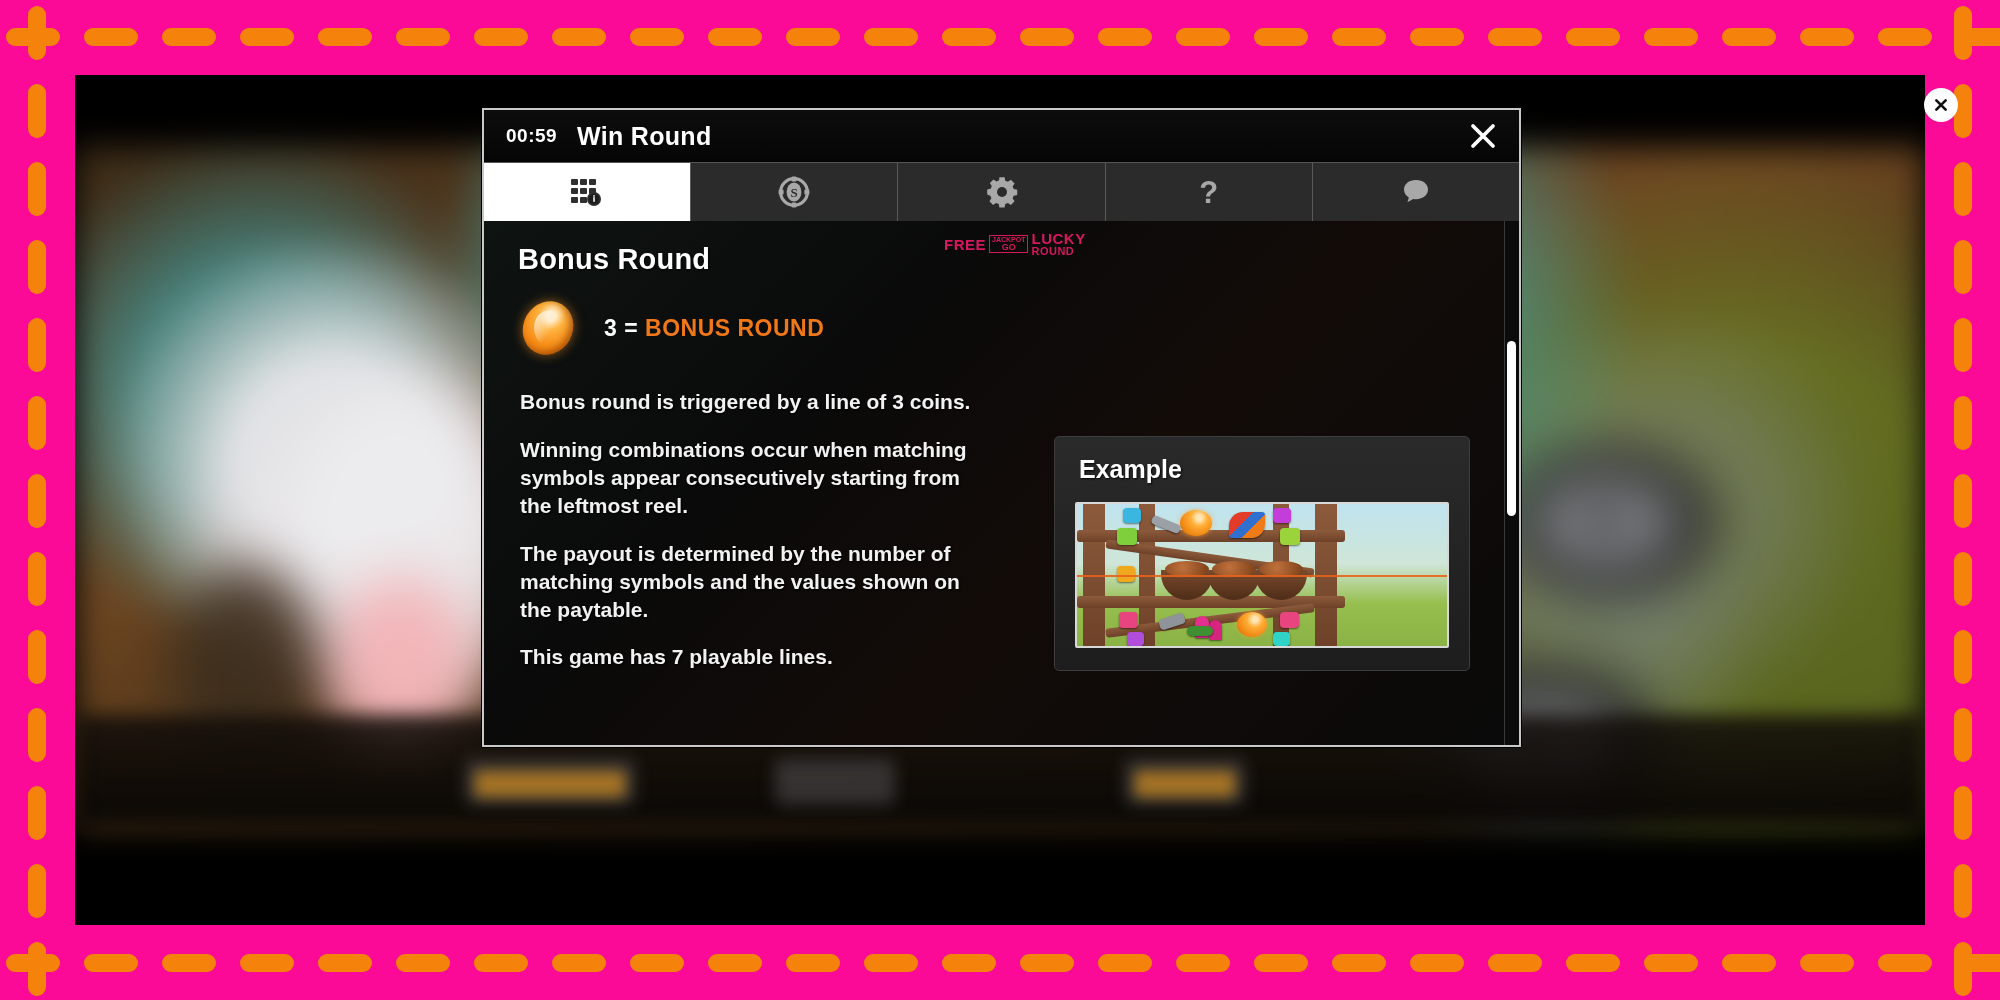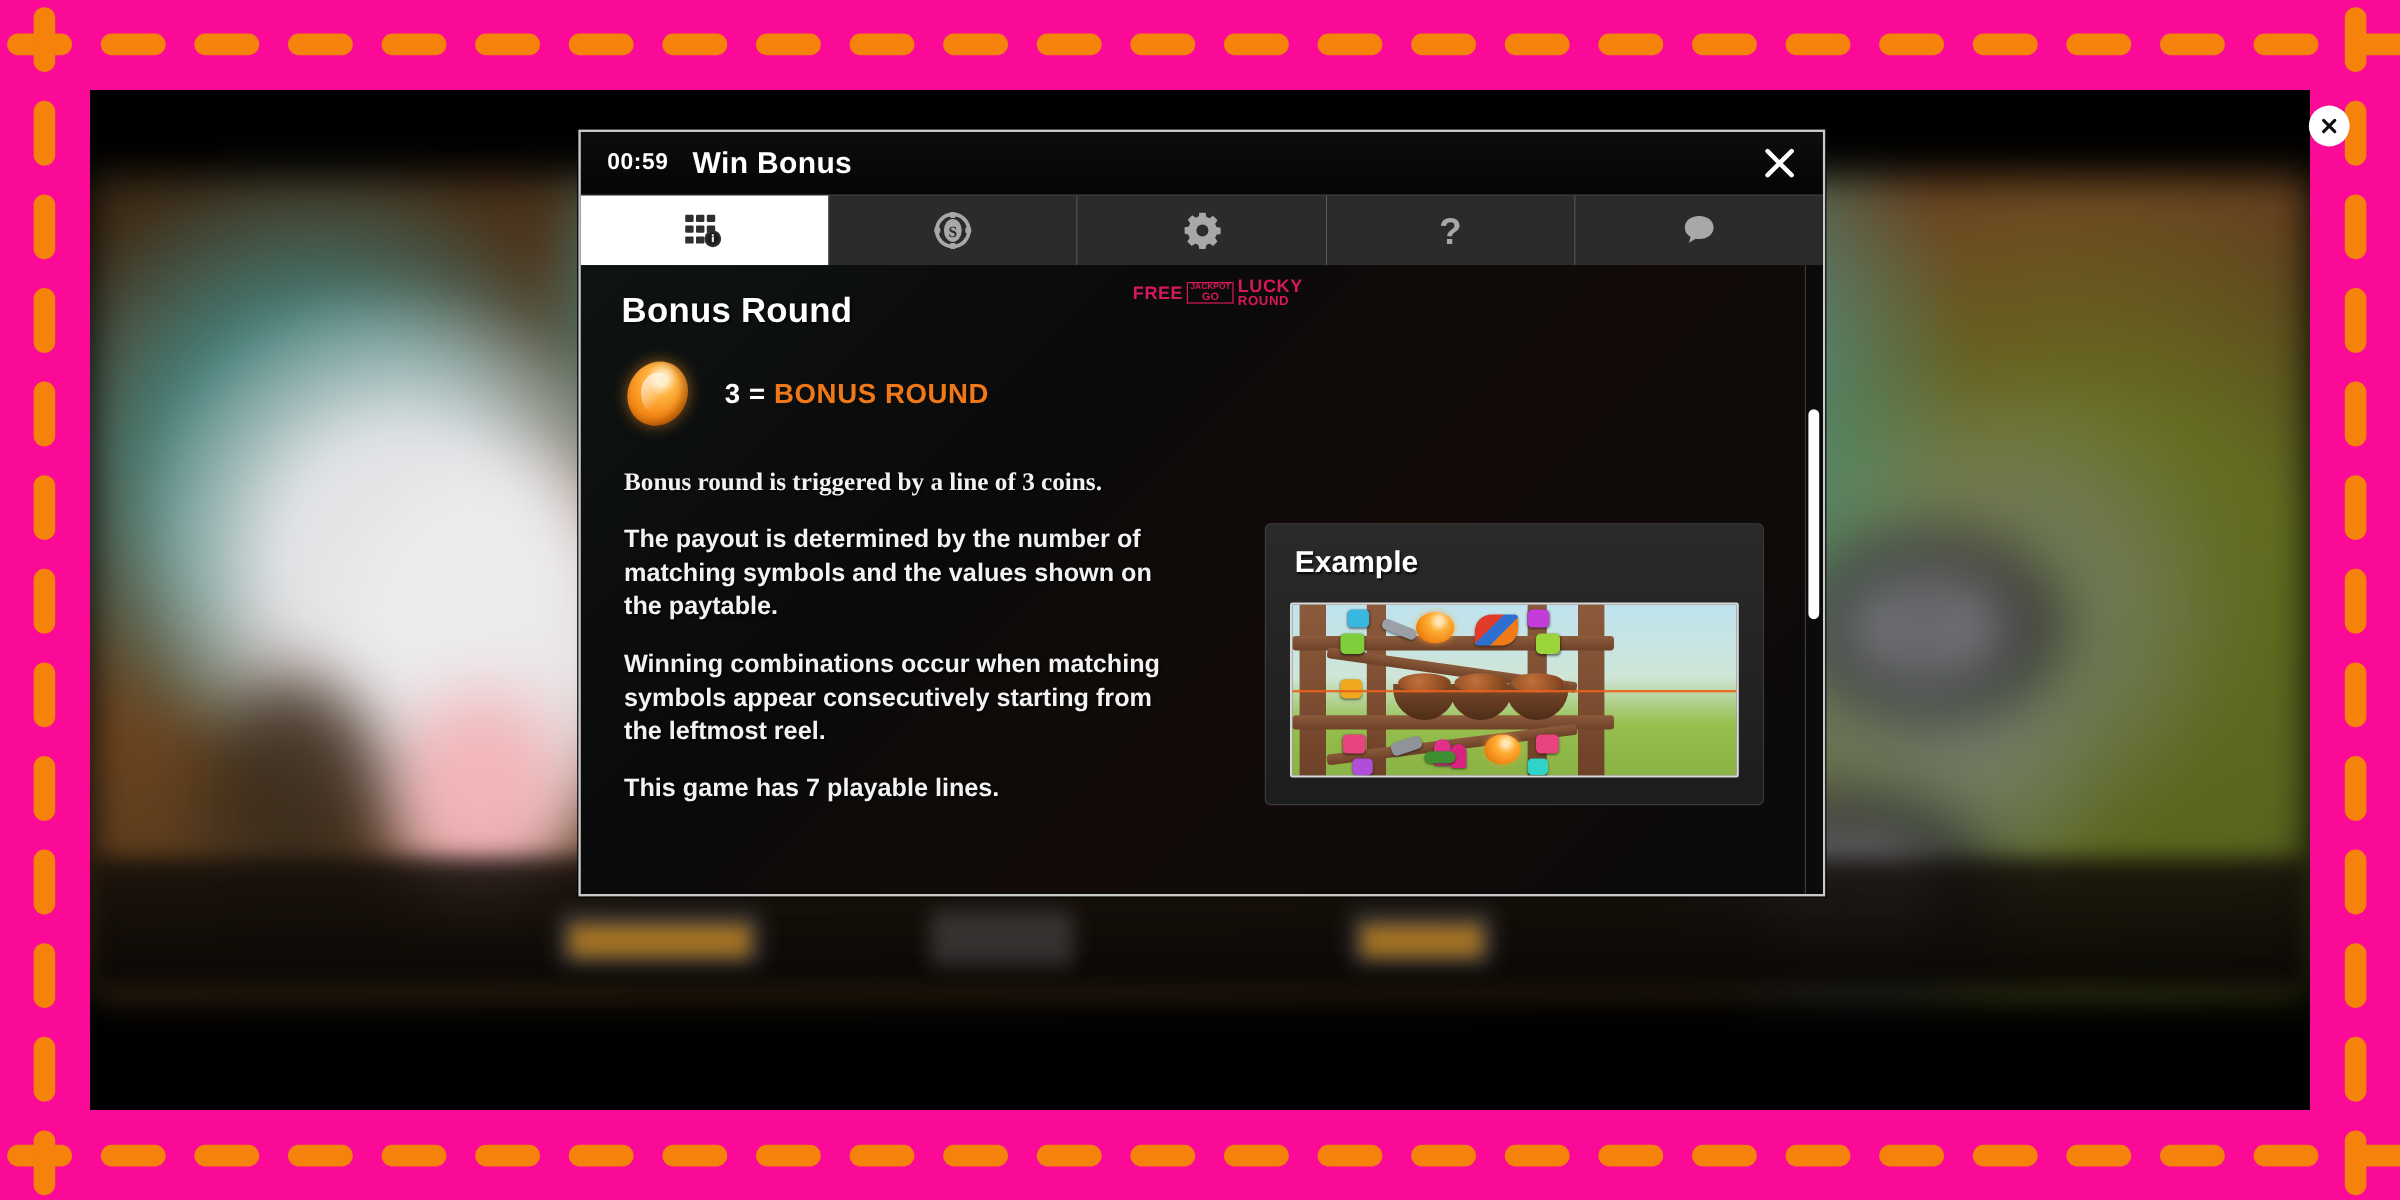--- a/index.html
+++ b/index.html
@@ -109,21 +109,21 @@
   #coin:after{
     content:"";position:absolute;left:24%;top:18%;width:52%;height:64%;
     background:linear-gradient(140deg,rgba(255,255,255,.85),rgba(255,255,255,0) 60%);
     border-radius:50%;
   }
   #bonus-eq{color:#fff;font-size:23px;font-weight:bold;letter-spacing:.5px;}
   #bonus-eq .accent{color:#f07818;}
 
   p.para{color:#f2f2f2;font-size:21px;font-weight:bold;margin:0 0 20px 2px;line-height:1.33;
     text-shadow:1px 1px 2px rgba(0,0,0,.9);max-width:470px;}
-  p.para.wide{max-width:none;font-family:Liberation Serif, serif;}
+  p.para.wide{max-width:none;}
 
   #lower{display:flex;gap:26px;margin-top:18px;}
   #lower-left{width:470px;flex:0 0 470px;}
   #example-card{
     flex:1;background:linear-gradient(180deg,#2a2a2a,#1d1d1d);
     border:1px solid #3d3d3d;border-radius:5px;padding:18px 20px 22px 20px;align-self:flex-start;margin-left:40px;
   }
   #example-title{color:#fff;font-size:25px;font-weight:bold;margin:0 0 18px 4px;
     text-shadow:1px 1px 2px rgba(0,0,0,.9);}
   #example-img{
@@ -264,21 +264,21 @@
   <div id="btn-close-round">
     <svg viewBox="0 0 24 24">
       <path d="M4 4 L20 20 M20 4 L4 20" stroke="#111" stroke-width="4.5" stroke-linecap="round" fill="none"></path>
     </svg>
   </div>
 
   <div id="dialog">
 
     <div id="titlebar">
       <span id="clock">00:59</span>
-      <span id="dialog-title">Win Bonus</span>
+      <span id="dialog-title">Win Round</span>
       <div id="btn-close-x">
         <svg viewBox="0 0 24 24">
           <path d="M4 4 L20 20 M20 4 L4 20" stroke="#ffffff" stroke-width="3" stroke-linecap="round" fill="none"></path>
         </svg>
       </div>
     </div>
 
     <div id="tabs">
 
       <div class="tab active">
@@ -349,22 +349,22 @@
             <span>3</span>
             <span>=</span>
             <span class="accent">BONUS ROUND</span>
           </div>
         </div>
 
         <p class="para wide">Bonus round is triggered by a line of 3 coins.</p>
 
         <div id="lower">
           <div id="lower-left">
+            <p class="para">Winning combinations occur when matching symbols appear consecutively starting from the leftmost reel.</p>
             <p class="para">The payout is determined by the number of matching symbols and the values shown on the paytable.</p>
-            <p class="para">Winning combinations occur when matching symbols appear consecutively starting from the leftmost reel.</p>
             <p class="para">This game has 7 playable lines.</p>
           </div>
 
           <div id="example-card">
             <div id="example-title">Example</div>
             <div id="example-img">
               <div class="reel-beam" style="left:6px;top:-4px;width:22px;height:150px;"></div>
               <div class="reel-beam" style="left:62px;top:-4px;width:16px;height:150px;"></div>
               <div class="reel-beam" style="left:196px;top:-4px;width:16px;height:150px;"></div>
               <div class="reel-beam" style="left:238px;top:-4px;width:22px;height:150px;"></div>

